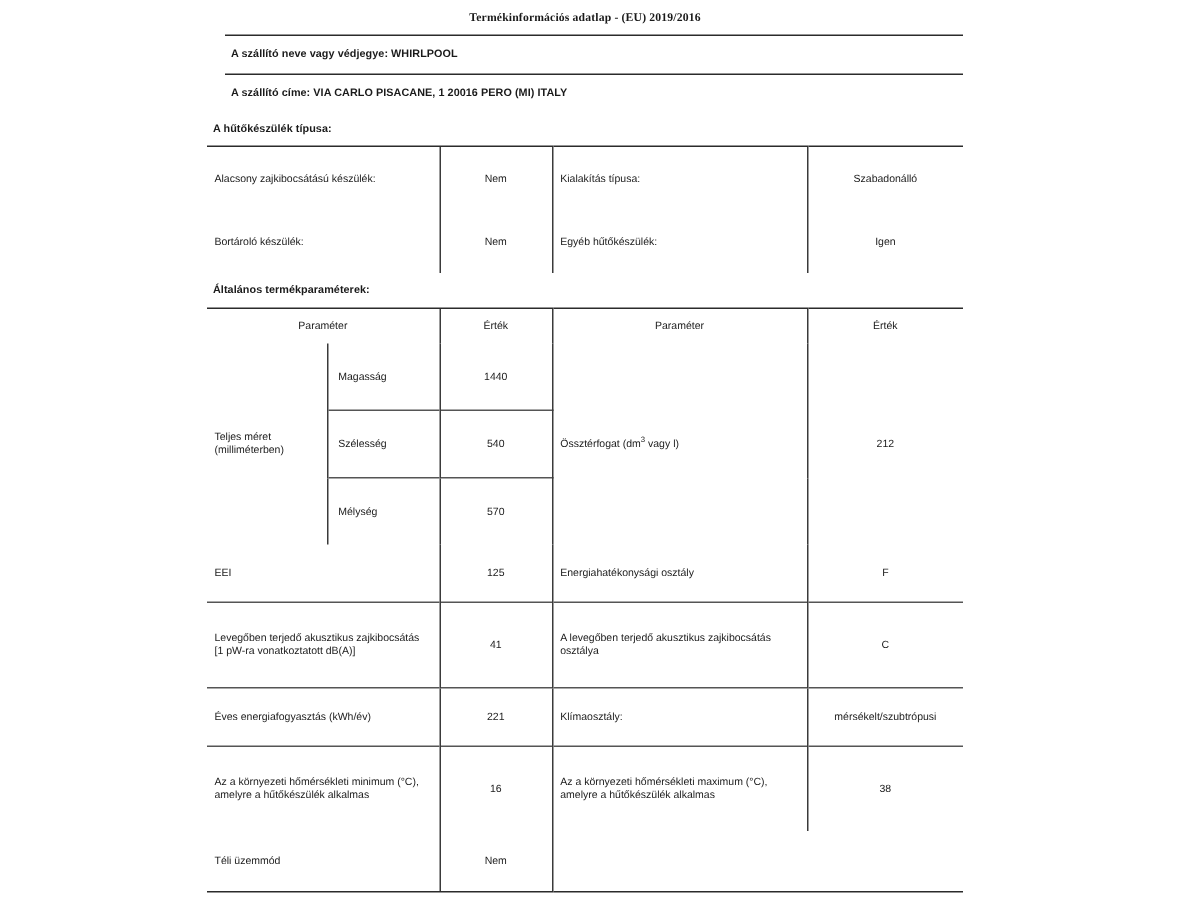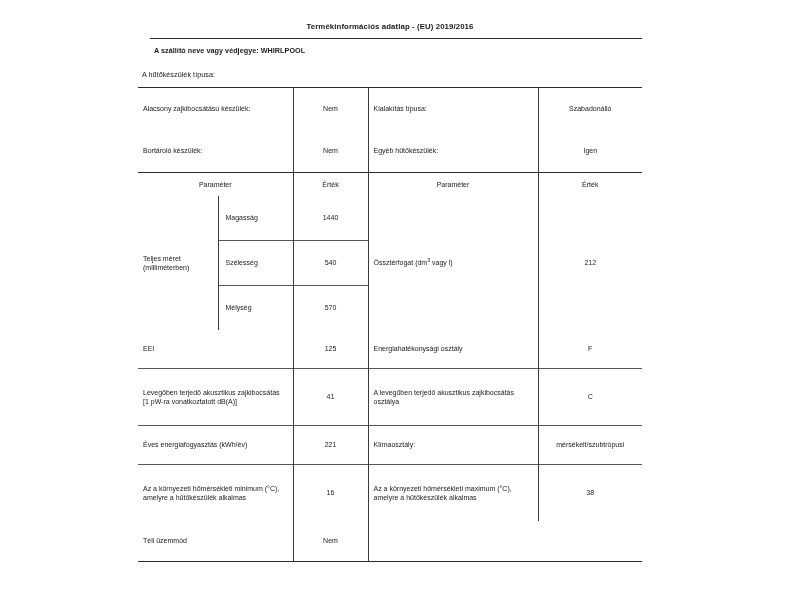--- a/index.html
+++ b/index.html
@@ -31,42 +31,43 @@
     top: 0;
     width: 504px;
   }
 
   
   .doc-title {
     text-align: center;
     font-size: 7.8px;
     font-weight: bold;
     letter-spacing: 0.1px;
-    padding-top: 22px;
+    padding-top: 7px;
     padding-bottom: 7px;
     line-height: 1.2;
+    font-family: Liberation Serif, serif;
   }
 
   
   .id-row {
     border-top: 1.3px solid #2b2b2b;
     font-size: 7.2px;
     font-weight: bold;
     line-height: 1.2;
     padding: 8px 2px 8px 4px;
     letter-spacing: 0.05px;
     margin-left: 12px;
   }
   .id-row.last {
     border-bottom: 1.3px solid #2b2b2b;
     padding-bottom: 8px;
   }
   .section-label {
     font-size: 7.2px;
-    font-weight: normal;
+    font-weight: bold;
     padding: 7px 2px 7px 4px;
     line-height: 1.2;
     letter-spacing: 0.05px;
   }
 
   
   table {
     border-collapse: collapse;
     width: 504px;
     table-layout: fixed;
@@ -108,20 +109,21 @@
 </head>
 <body>
 
 <div id="page">
   <div class="doc">
 
     <div class="doc-title">Termékinformációs adatlap - (EU) 2019/2016</div>
 
     <div class="id-row">A szállító neve vagy védjegye: WHIRLPOOL</div>
 
+    <div class="id-row">A szállító címe: VIA CARLO PISACANE, 1 20016 PERO (MI) ITALY</div>
 
 
     <div class="section-label">A hűtőkészülék típusa:</div>
 
     <table class="type-table">
       <colgroup>
         <col style="width:155px">
         <col style="width:75px">
         <col style="width:170px">
         <col style="width:104px">
@@ -135,20 +137,21 @@
         </tr>
         <tr>
           <td class="cellpad lbl">Bortároló készülék:</td>
           <td class="cellpad-c val vl">Nem</td>
           <td class="cellpad lbl vl">Egyéb hűtőkészülék:</td>
           <td class="cellpad-c val vl">Igen</td>
         </tr>
       </tbody>
     </table>
 
+    <div class="section-label">Általános termékparaméterek:</div>
 
     <table class="params-table">
       <colgroup>
         <col style="width:80px">
         <col style="width:75px">
         <col style="width:75px">
         <col style="width:170px">
         <col style="width:104px">
       </colgroup>
       <tbody>

